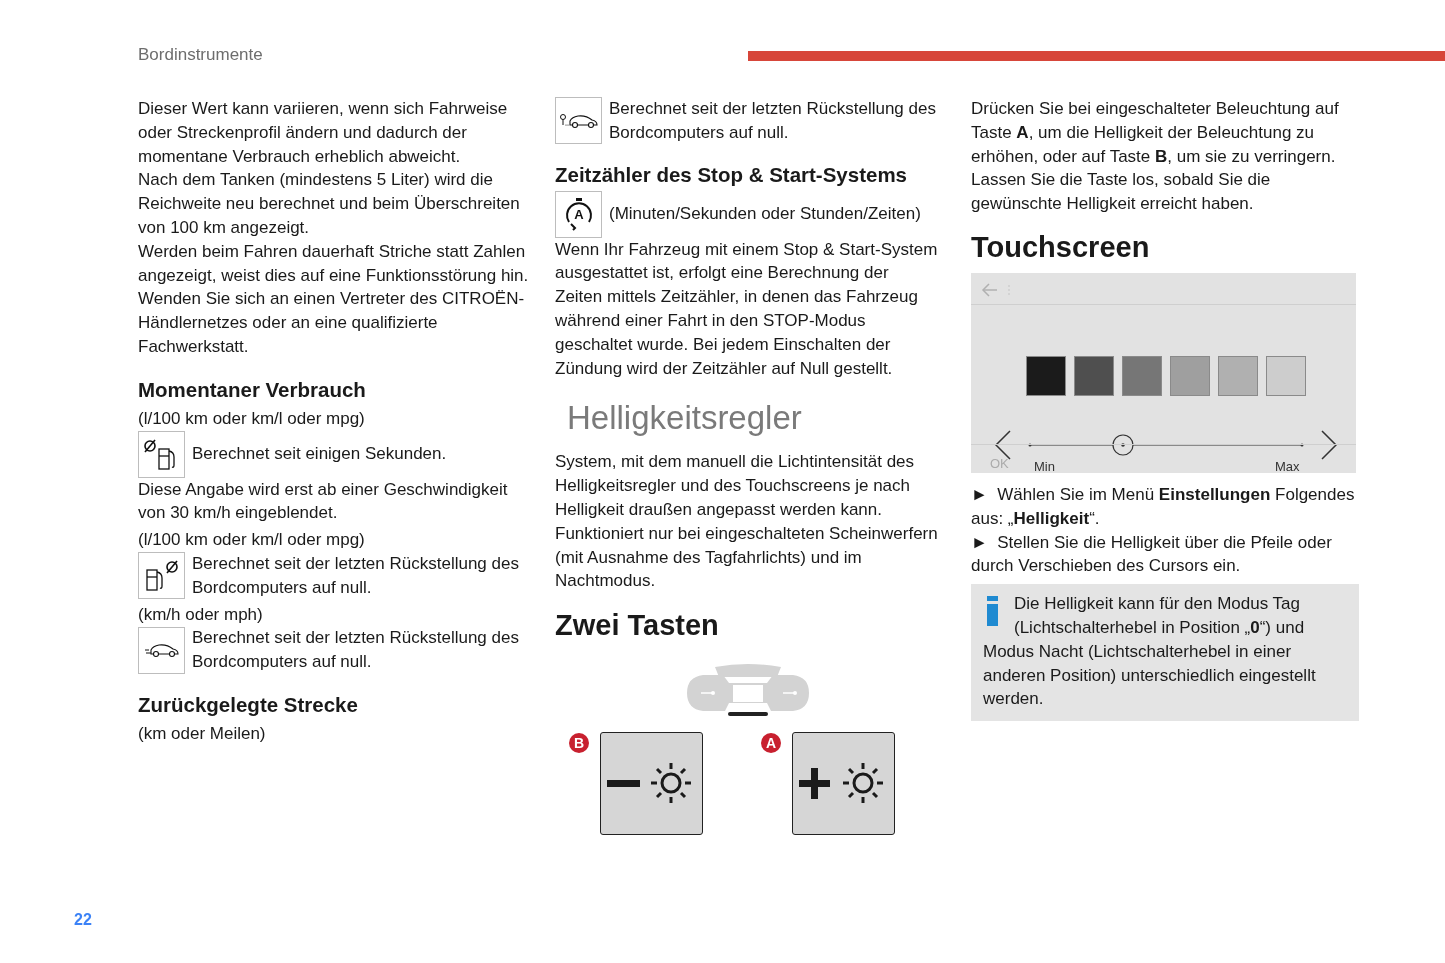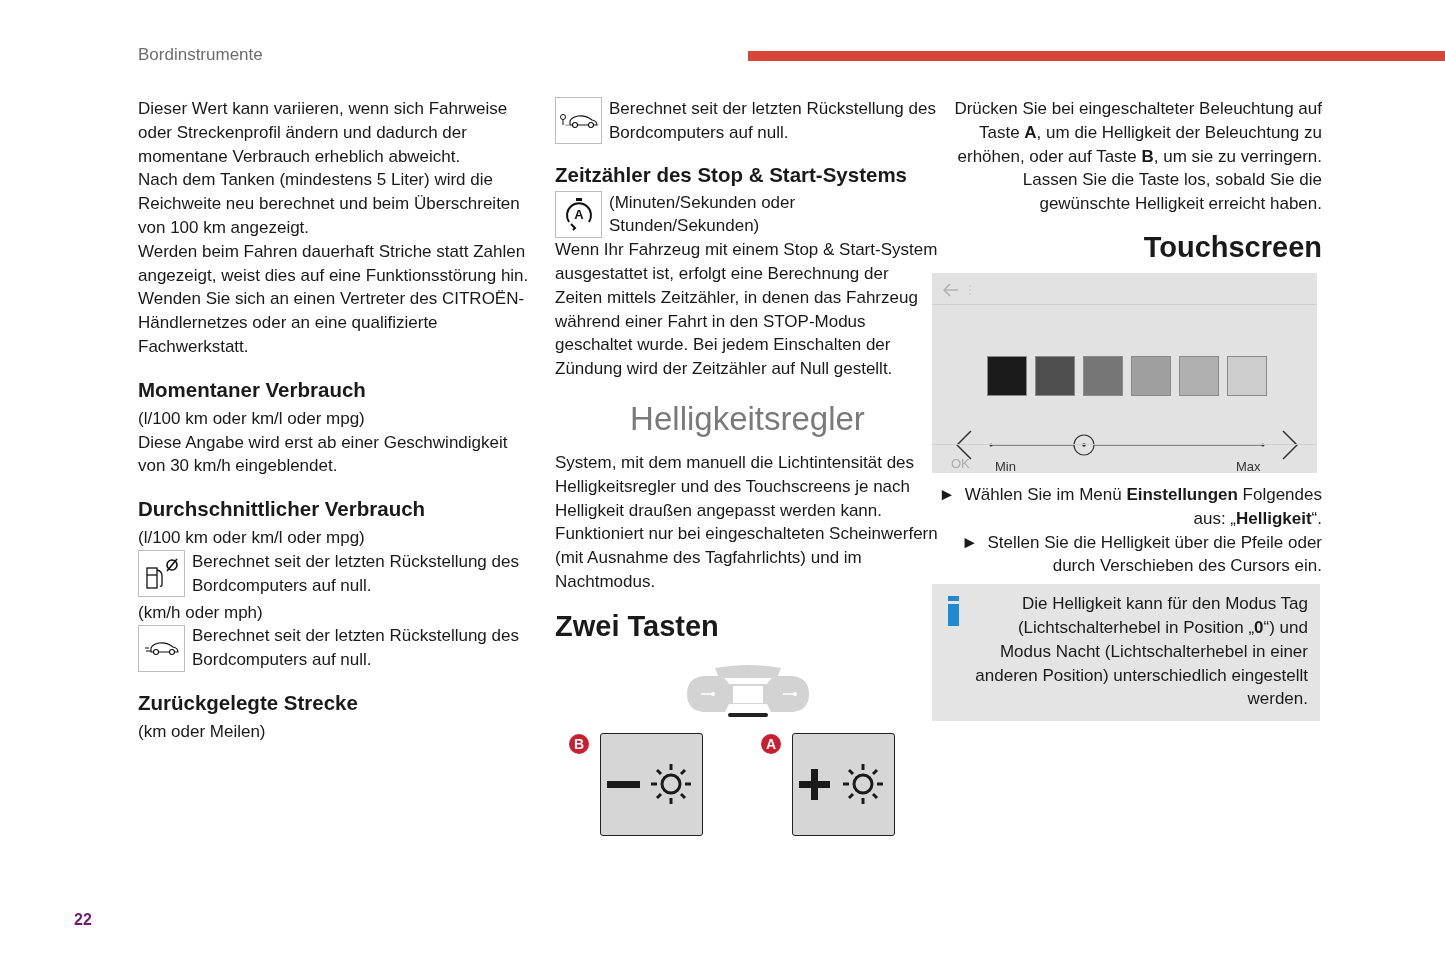--- a/index.html
+++ b/index.html
@@ -1,30 +1,30 @@
 <!DOCTYPE html>
 <html><head>
 <meta charset="utf-8">
 <style>
   html, body { margin:0; padding:0; background:#ffffff; }
   body { width:1445px; height:963px; position:relative; overflow:hidden;
          font-family:"Liberation Sans", sans-serif; color:#1a1a1a; }
   .abs { position:absolute; }
   .header-title { left:138px; top:45px; font-size:17px; color:#6d6d6d; }
   .header-bar { left:748px; top:51px; width:697px; height:10px; background:#d7463a; }
-  .page-number { left:74px; top:911px; font-size:16px; font-weight:bold; color:#701a75; }
+  .page-number { left:74px; top:911px; font-size:16px; font-weight:bold; color:#3b82f6; }
 
   .col { position:absolute; top:97px; font-size:17px; line-height:23.8px; }
   .col1 { left:138px; width:395px; }
   .col2 { left:555px; width:385px; }
-  .col3 { left:932px; width:390px;text-align:right; }
+  .col3 { left:971px; width:390px; }
   p { margin:0; }
   h3 { margin:0; font-size:20.5px; font-weight:bold; line-height:28px; }
   h2.big { margin:0; font-size:29px; font-weight:bold; line-height:36px; }
-  h2.light { margin:12px; font-size:33px; font-weight:normal; color:#7a7a7a; line-height:40px;text-align:center; }
+  h2.light { margin:12px; font-size:33px; font-weight:normal; color:#7a7a7a; line-height:40px; }
 
   .iconrow { display:flex; align-items:center; }
   .iconbox { width:47px; height:47px; border:1px solid #bdbdbd; box-sizing:border-box;
              flex:none; margin-right:7px; display:flex; align-items:center; justify-content:center; background:#fff; }
   .iconrow .txt { flex:1; }
 
   .screen { width:385px; height:200px; background:#e2e2e2; position:relative; }
   .screen .topbar { position:absolute; left:0; top:0; right:0; height:31px; border-bottom:1px solid #cfcfcf; }
   .screen .bottombar { position:absolute; left:0; bottom:0; right:0; height:28px; border-top:1px solid #cfcfcf; }
   .sw { position:absolute; top:83px; width:40px; height:40px; border:1px solid #8a8a8a; box-sizing:border-box; }
@@ -38,23 +38,34 @@
 <div class="abs header-title">Bordinstrumente</div>
 <div class="abs header-bar"></div>
 
 <div class="col col1">
   <p>Dieser Wert kann variieren, wenn sich Fahrweise oder Streckenprofil ändern und dadurch der momentane Verbrauch erheblich abweicht.</p>
   <p>Nach dem Tanken (mindestens 5 Liter) wird die Reichweite neu berechnet und beim Überschreiten von 100 km angezeigt.</p>
   <p>Werden beim Fahren dauerhaft Striche statt Zahlen angezeigt, weist dies auf eine Funktionsstörung hin. Wenden Sie sich an einen Vertreter des CITROËN-Händlernetzes oder an eine qualifizierte Fachwerkstatt.</p>
 
   <h3 style="margin-top:17px">Momentaner Verbrauch</h3>
   <p style="margin-top:3px">(l/100 km oder km/l oder mpg)</p>
+  <div class="iconrow">
+    <div class="iconbox">
+      <svg width="38" height="34" viewBox="0 0 38 34">
+        <circle cx="7" cy="9" r="5" fill="none" stroke="#111" stroke-width="1.6"></circle>
+        <line x1="2" y1="15" x2="12" y2="3" stroke="#111" stroke-width="1.6"></line>
+        <rect x="16" y="12" width="10" height="20" fill="none" stroke="#111" stroke-width="1.3"></rect>
+        <line x1="16" y1="19" x2="26" y2="19" stroke="#111" stroke-width="1.3"></line>
+        <path d="M26 14 Q31 15 31 20 L31 28 Q31 31 29 30" fill="none" stroke="#111" stroke-width="1.3"></path>
+      </svg>
+    </div>
+    <p class="txt">Berechnet seit einigen Sekunden.</p>
+  </div>
   <p style="margin-top:0px">Diese Angabe wird erst ab einer Geschwindigkeit von 30 km/h eingeblendet.</p>
 
-  <h3 style="margin-top:17px">Durchschnittlicher Verbrauch</h3>
   <p style="margin-top:3px">(l/100 km oder km/l oder mpg)</p>
   <div class="iconrow">
     <div class="iconbox">
       <svg width="38" height="34" viewBox="0 0 38 34">
         <rect x="4" y="11" width="10" height="20" fill="none" stroke="#111" stroke-width="1.3"></rect>
         <line x1="4" y1="18" x2="14" y2="18" stroke="#111" stroke-width="1.3"></line>
         <path d="M14 13 Q19 14 19 19 L19 27 Q19 30 17 29" fill="none" stroke="#111" stroke-width="1.3"></path>
         <circle cx="29" cy="8" r="5" fill="none" stroke="#111" stroke-width="1.6"></circle>
         <line x1="24" y1="14" x2="34" y2="2" stroke="#111" stroke-width="1.6"></line>
       </svg>
@@ -99,21 +110,21 @@
   <h3 style="margin-top:16px">Zeitzähler des Stop &amp; Start-Systems</h3>
   <div class="iconrow" style="margin-top:2px">
     <div class="iconbox">
       <svg width="34" height="36" viewBox="0 0 34 36">
         <rect x="14" y="2" width="6" height="3" fill="#111"></rect>
         <path d="M7 26 A12 12 0 1 1 27 26" fill="none" stroke="#111" stroke-width="2"></path>
         <path d="M9 28 L13 32 L11 34" fill="none" stroke="#111" stroke-width="2"></path>
         <text x="17" y="23" text-anchor="middle" font-family="Liberation Sans, sans-serif" font-weight="bold" font-size="13" fill="#111">A</text>
       </svg>
     </div>
-    <p class="txt">(Minuten/Sekunden oder Stunden/Sekunden)</p>
+    <p class="txt">(Minuten/Sekunden oder Stunden/Zeiten)</p>
   </div>
   <p>Wenn Ihr Fahrzeug mit einem Stop &amp; Start-System ausgestattet ist, erfolgt eine Berechnung der Zeiten mittels Zeitzähler, in denen das Fahrzeug während einer Fahrt in den STOP-Modus geschaltet wurde. Bei jedem Einschalten der Zündung wird der Zeitzähler auf Null gestellt.</p>
 
   <h2 class="light" style="margin-top:18px">Helligkeitsregler</h2>
   <p style="margin-top:6px">System, mit dem manuell die Lichtintensität des Helligkeitsregler und des Touchscreens je nach Helligkeit draußen angepasst werden kann. Funktioniert nur bei eingeschalteten Scheinwerfern (mit Ausnahme des Tagfahrlichts) und im Nachtmodus.</p>
 
   <h2 class="big" style="margin-top:14px">Zwei Tasten</h2>
 
   <div style="position:relative; height:220px; margin-top:8px;">
     <svg class="abs" style="left:128px; top:12px;" width="130" height="56" viewBox="0 0 130 56">

